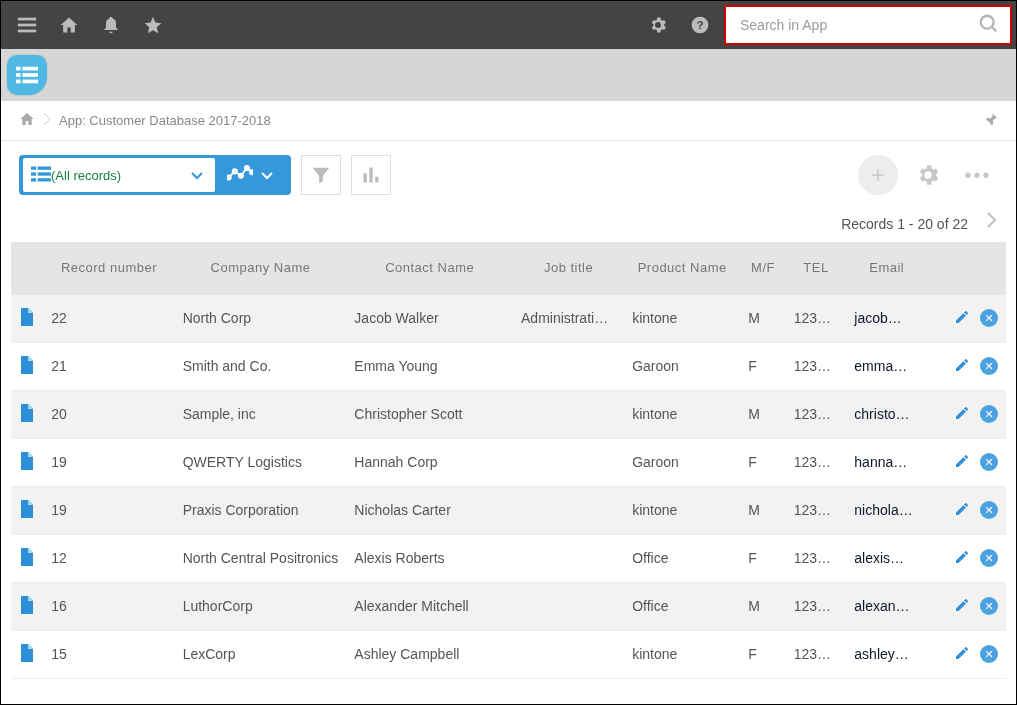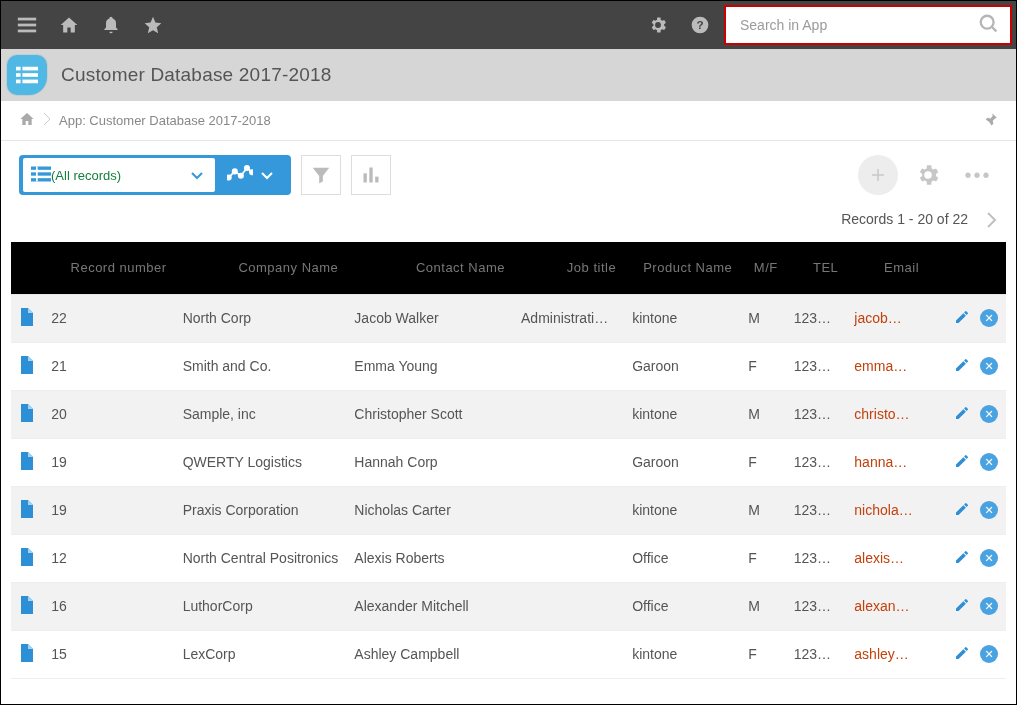--- a/index.html
+++ b/index.html
@@ -33,41 +33,41 @@
   .seg .view-chip .tbl-ic { color:#3498db; }
   .seg .view-chip .dd { color:#3498db; margin-left:70px; }
   .seg .graph-part { display:flex; align-items:center; gap:8px; padding:0 14px 0 12px; color:#fff; height:100%; }
   .sq-btn { width:40px; height:40px; border:1px solid #ddd; display:flex; align-items:center; justify-content:center; color:#bbb; background:#fff; }
   .toolbar .flex1 { flex:1; }
   .circle-btn { width:40px; height:40px; border-radius:50%; background:#ededed; display:flex; align-items:center; justify-content:center; color:#c7c7c7; }
   .gear-btn { width:40px; height:40px; display:flex; align-items:center; justify-content:center; color:#c7c7c7; }
   .dots-btn { width:40px; height:40px; display:flex; align-items:center; justify-content:center; color:#c7c7c7; letter-spacing:2px; font-size:20px; }
 
   
-  .count-row { display:flex; align-items:flex-start; justify-content:flex-end; padding: 6px 18px 10px 18px; gap:18px; color:#555; font-size:14px; }
+  .count-row { display:flex; align-items:flex-end; justify-content:flex-end; padding: 6px 18px 10px 18px; gap:18px; color:#555; font-size:14px; }
   .count-row .pager-next { color:#c0c0c0; cursor:pointer; }
 
   
   table { width: calc(100% - 20px); border-collapse: collapse; margin: 0 10px; }
-  thead th { text-align:right; font-weight:400; color:#777; font-size:13px; letter-spacing:.5px; height:52px; padding:0 8px; border-bottom:1px solid #e6e6e6; background:#000000; white-space:nowrap; }
+  thead th { text-align:center; font-weight:400; color:#777; font-size:13px; letter-spacing:.5px; height:52px; padding:0 8px; border-bottom:1px solid #e6e6e6; background:#e5e5e5; white-space:nowrap; }
   tbody td { height:48px; padding:0 8px; font-size:14px; color:#555; white-space:nowrap; overflow:hidden; text-overflow:ellipsis; max-width:0; border-bottom:1px solid #eee; }
   tbody tr:nth-child(odd) { background:#f2f2f2; }
   tbody tr:nth-child(even) { background:#fff; }
   .col-icon { width:32px; }
   .col-recno { width:130px; }
   .col-company { width:170px; }
   .col-contact { width:165px; }
   .col-job { width:110px; }
   .col-product { width:115px; }
   .col-mf { width:45px; }
   .col-tel { width:60px; }
   .col-email { width:80px; }
   .col-actions { width:78px; }
   .row-ic { color:#2d8fd5; }
-  .email-link { color:#c2410c; }
+  .email-link { color:#0f172a; }
   .actions { display:flex; gap:10px; align-items:center; justify-content:flex-end; }
   .edit-ic { color:#2d8fd5; cursor:pointer; }
   .del-ic { width:18px; height:18px; border-radius:50%; background:#4aa3e0; color:#fff; display:inline-flex; align-items:center; justify-content:center; font-size:11px; cursor:pointer; }
 
 </style>
 </head>
 <body>
 
 <div class="topbar">
   <div class="icon-btn">
@@ -119,21 +119,20 @@
   <div class="app-tile">
     <svg width="22" height="18" viewBox="0 0 24 18" fill="currentColor">
         <rect x="0" y="0" width="5" height="4"></rect>
         <rect x="7" y="0" width="17" height="4"></rect>
         <rect x="0" y="7" width="5" height="4"></rect>
         <rect x="7" y="7" width="17" height="4"></rect>
         <rect x="0" y="14" width="5" height="4"></rect>
         <rect x="7" y="14" width="17" height="4"></rect>
       </svg>
   </div>
-  <h1>Customer Database 2017-2018</h1>
 </div>
 
 <div class="crumb">
   <span class="home-ic">
     <svg width="16" height="16" viewBox="0 0 24 24" fill="currentColor">
         <path d="M12 3l10 9h-3v9h-5v-6H10v6H5v-9H2z"></path>
       </svg>
   </span>
   <span class="chev">
     <svg width="10" height="14" viewBox="0 0 10 14" fill="none" stroke="currentColor" stroke-width="1">

